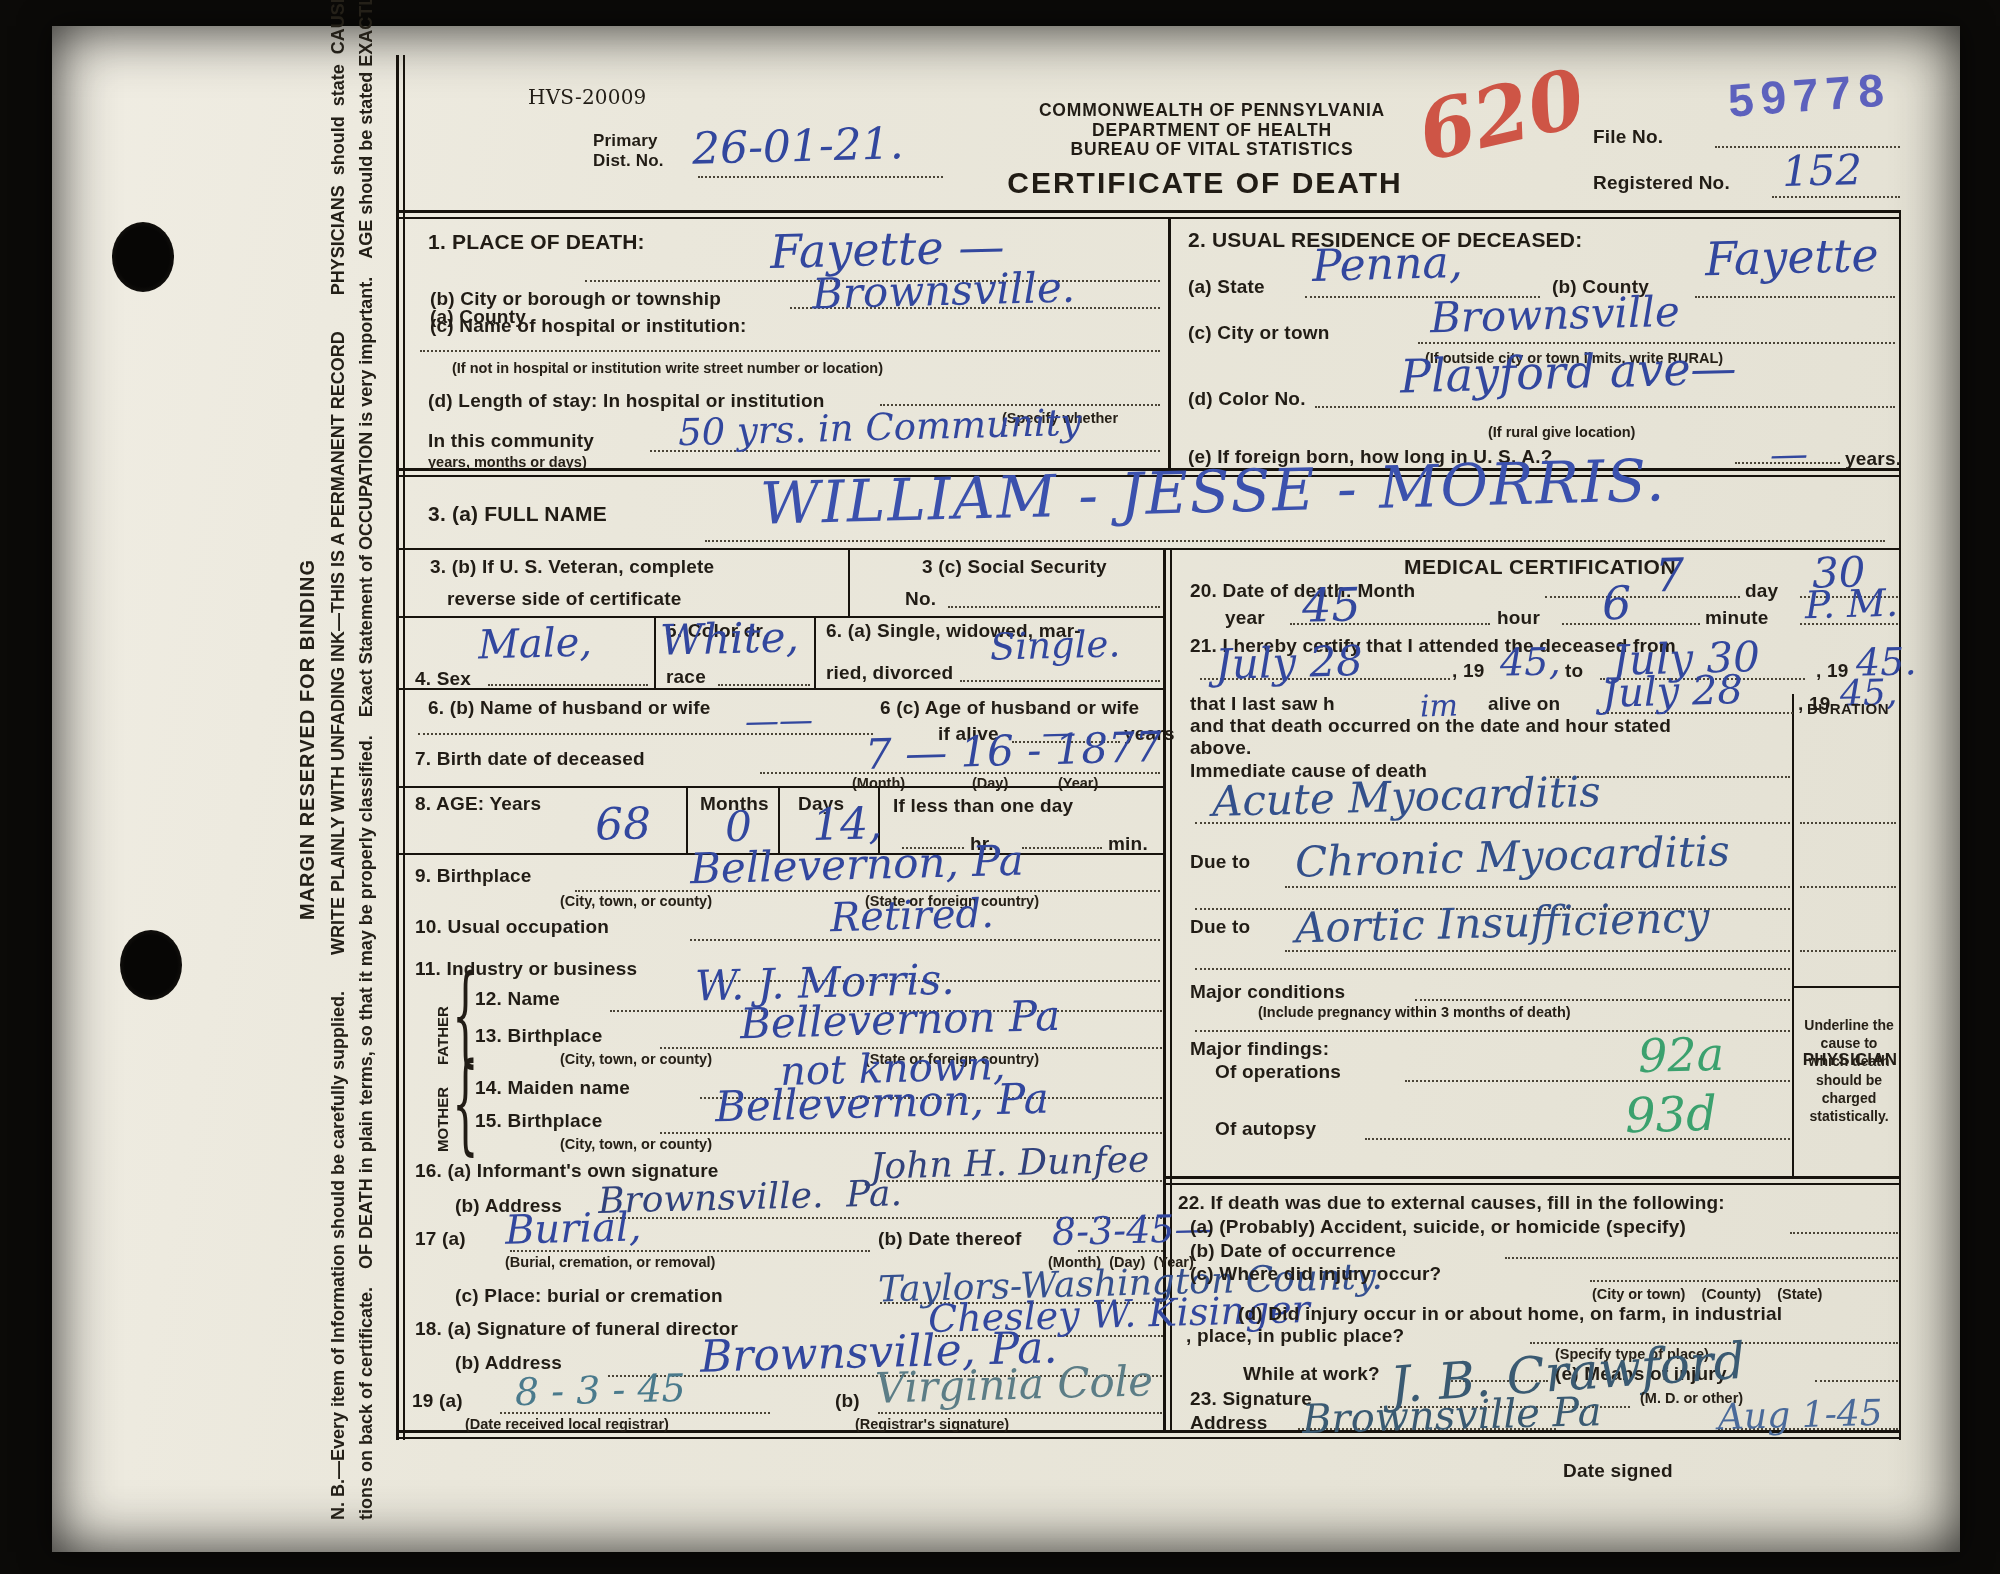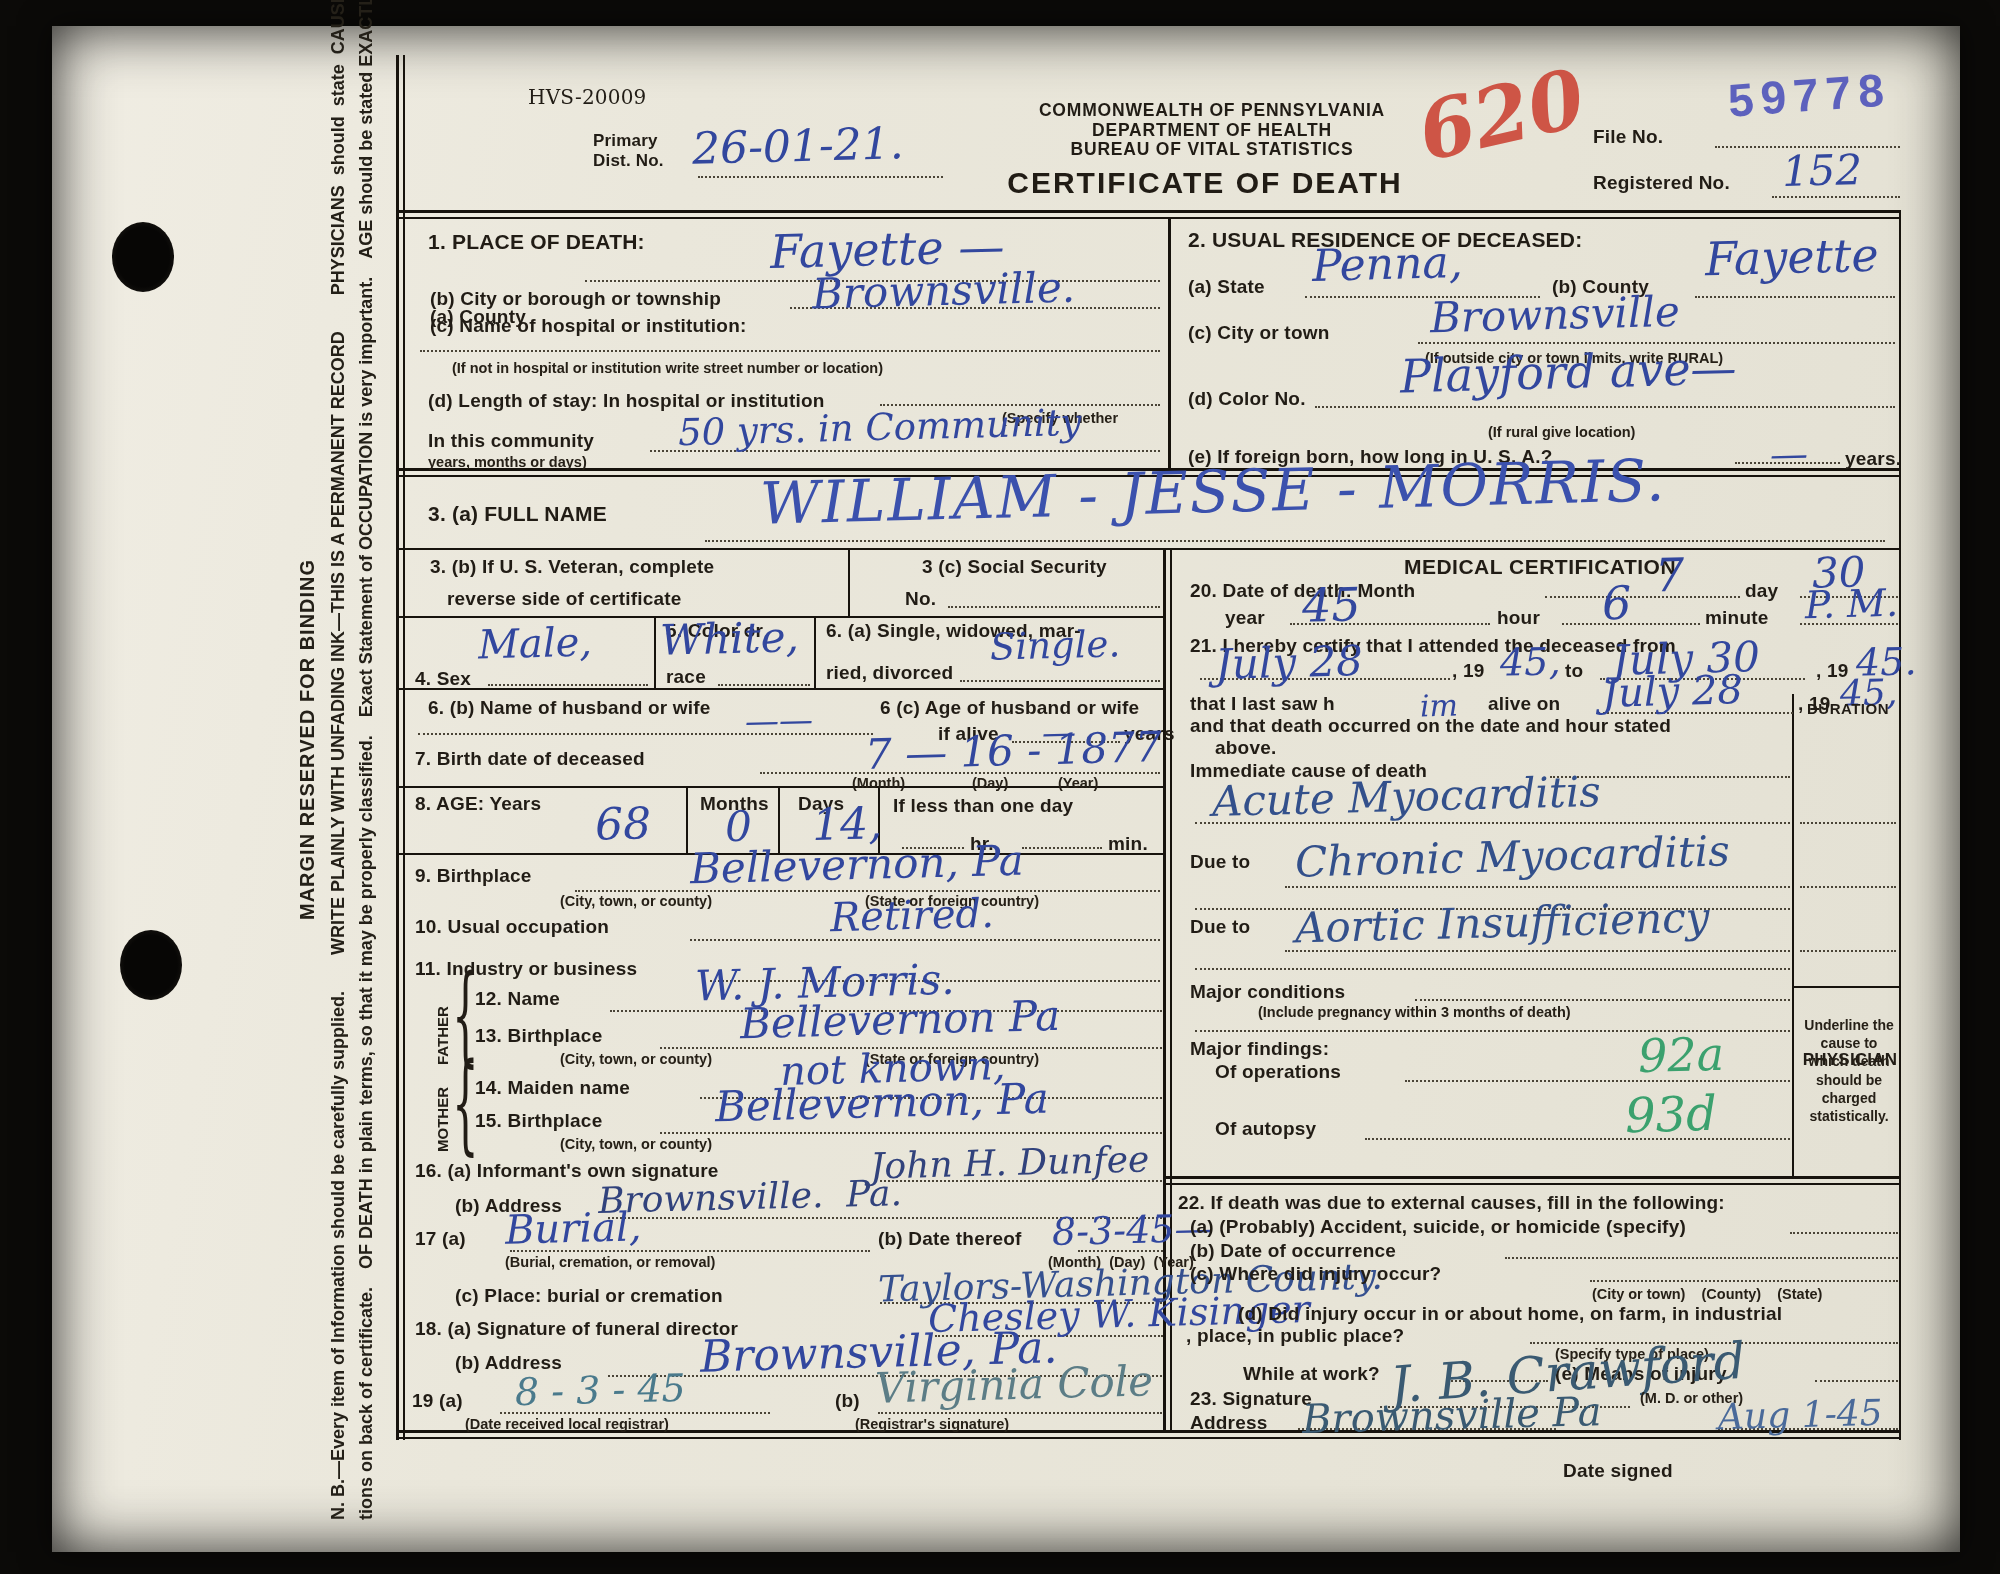--- a/index.html
+++ b/index.html
@@ -263,21 +263,21 @@
   <span class="lbl" style="left:1816px;top:660px;">, 19</span>
   <span class="hw" style="left:1856px;top:640px;font-size:38px;">45.</span>
   <span class="lbl" style="left:1190px;top:693px;">that I last saw h</span>
   <span class="hw" style="left:1420px;top:688px;font-size:30px;">im</span>
   <span class="lbl" style="left:1488px;top:693px;">alive on</span>
   <div class="dl" style="left:1598px;top:712px;width:195px;"></div>
   <span class="hw" style="left:1602px;top:668px;font-size:40px;">July 28</span>
   <span class="lbl" style="left:1798px;top:693px;">, 19</span>
   <span class="hw" style="left:1840px;top:672px;font-size:36px;">45,</span>
   <span class="lbl" style="left:1190px;top:715px;">and that death occurred on the date and hour stated</span>
-  <span class="lbl" style="left:1190px;top:737px;margin-left:25px;">above.</span>
+  <span class="lbl" style="left:1190px;top:737px;">above.</span>
 
   <span class="lbl" style="left:1190px;top:760px;">Immediate cause of death</span>
   <div class="dl" style="left:1550px;top:776px;width:240px;"></div>
   <span class="hw hw-steel" style="left:1212px;top:772px;font-size:42px;">Acute Myocarditis</span>
   <div class="dl" style="left:1195px;top:822px;width:595px;"></div>
   <span class="lbl" style="left:1190px;top:851px;">Due to</span>
   <div class="dl" style="left:1285px;top:886px;width:505px;"></div>
   <span class="hw hw-steel" style="left:1295px;top:832px;font-size:42px;">Chronic Myocarditis</span>
   <div class="dl" style="left:1195px;top:908px;width:595px;"></div>
   <span class="lbl" style="left:1190px;top:916px;">Due to</span>

